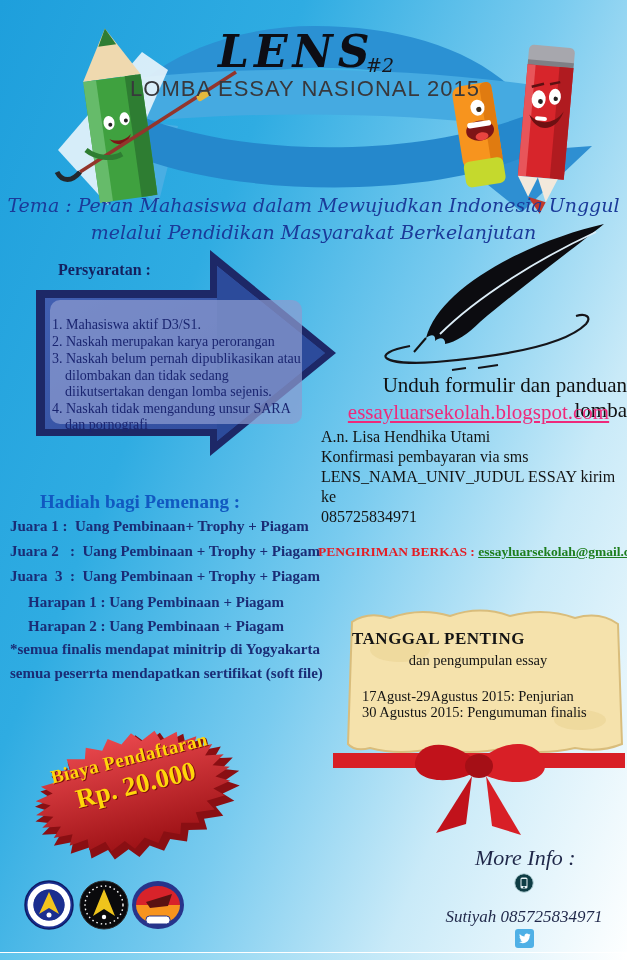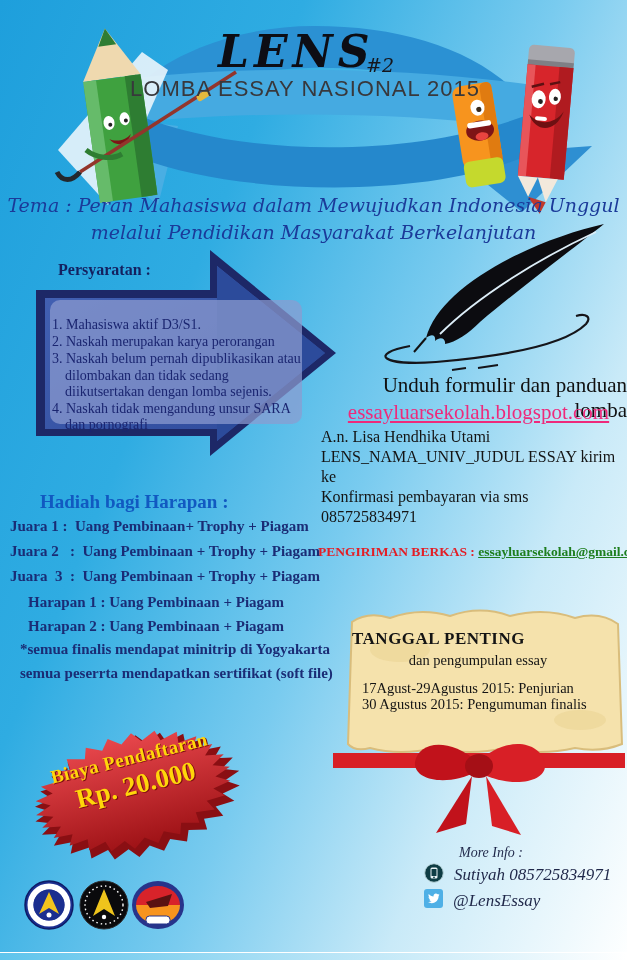--- a/index.html
+++ b/index.html
@@ -30,36 +30,36 @@
   .pengiriman{left:318px;top:544px;width:306px;font-size:13.5px;font-weight:bold;white-space:nowrap;}
   .pengiriman .lbl{color:#E31E26;}
   .pengiriman .eml{color:#1E7E1E;text-decoration:underline;}
   
   .hadiah-title{left:40px;top:491px;font-weight:bold;font-size:19px;color:#1159C1;}
   .hadiah-line{white-space:pre-wrap;font-weight:bold;font-size:15px;color:#1A2C75;}
   .juara{left:10px;top:518px;width:320px;}
   .juara .hadiah-line{margin-bottom:8px;}
   .harapan{left:28px;top:594px;width:320px;}
   .harapan .hadiah-line{margin-bottom:7px;}
-  .notes{left:20px;top:641px;width:330px;}
+  .notes{left:10px;top:641px;width:330px;}
   .notes .hadiah-line{margin-bottom:7px;}
   
   .tp-title{left:352px;top:629px;width:266px;font-weight:bold;font-size:17px;color:#141414;letter-spacing:.5px;}
   .tp-lines{left:362px;top:652px;width:256px;font-size:14.5px;line-height:16.5px;color:#141414;}
   .tp-l2{text-align:center;padding-right:24px;}
-  .tp-l3{margin-top:11px;}
+  .tp-l3{margin-top:19px;}
   
   .badge-text{left:30px;top:747px;width:206px;text-align:center;transform:rotate(-14deg);
     color:#FFD60A;text-shadow:1px 1px 0 #7A0C10;}
   .badge-text .b1{font-size:19px;font-weight:bold;letter-spacing:.5px;}
   .badge-text .b2{font-size:27px;font-weight:bold;margin-top:1px;}
   
   .more-info{left:424px;top:845px;width:200px;color:#1F2749;font-style:italic;}
-  .mi-title{margin-left:35px;font-size:14px;}
-  .mi-row{display:flex;align-items:center;gap:10px;margin-top:2px;cursor:pointer;}
+  .mi-title{margin-left:51px;font-size:22px;}
+  .mi-row{display:flex;align-items:center;gap:10px;margin-top:2px;cursor:pointer;flex-direction:column;}
   .mi-label{font-size:17px;}
   .bottom-strip{left:0;top:952px;width:627px;height:8px;
     background:linear-gradient(90deg,#5EC4EC,#BCE6F7 55%,#ffffff);border-top:1px solid #ffffff;}
 </style>
 </head>
 <body>
 
 <div class="poster">
 
   <svg class="deco" width="627" height="960" viewBox="0 0 627 960">
@@ -207,30 +207,30 @@
     <div class="req-item">2. Naskah merupakan karya perorangan</div>
     <div class="req-item">3. Naskah belum pernah dipublikasikan atau dilombakan dan tidak sedang diikutsertakan dengan lomba sejenis.</div>
     <div class="req-item">4. Naskah tidak mengandung unsur SARA dan pornografi</div>
   </div>
 
   <div class="abs dl-heading">Unduh formulir dan panduan lomba</div>
   <div class="abs dl-url">essayluarsekolah.blogspot.com</div>
 
   <div class="abs payment">
     <div>A.n. Lisa Hendhika Utami</div>
+    <div>Konfirmasi pembayaran via sms</div>
     <div>LENS_NAMA_UNIV_JUDUL ESSAY kirim ke</div>
-    <div>Konfirmasi pembayaran via sms</div>
     <div>085725834971</div>
   </div>
 
   <div class="abs pengiriman">
     <span class="lbl">PENGIRIMAN BERKAS : </span><span class="eml">essayluarsekolah@gmail.com</span>
   </div>
 
-  <div class="abs hadiah-title">Hadiah bagi Harapan :</div>
+  <div class="abs hadiah-title">Hadiah bagi Pemenang :</div>
   <div class="abs juara">
     <div class="hadiah-line">Juara 1 :  Uang Pembinaan+ Trophy + Piagam</div>
     <div class="hadiah-line">Juara 2   :  Uang Pembinaan + Trophy + Piagam</div>
     <div class="hadiah-line">Juara  3  :  Uang Pembinaan + Trophy + Piagam</div>
   </div>
   <div class="abs harapan">
     <div class="hadiah-line">Harapan 1 : Uang Pembinaan + Piagam</div>
     <div class="hadiah-line">Harapan 2 : Uang Pembinaan + Piagam</div>
   </div>
   <div class="abs notes">

